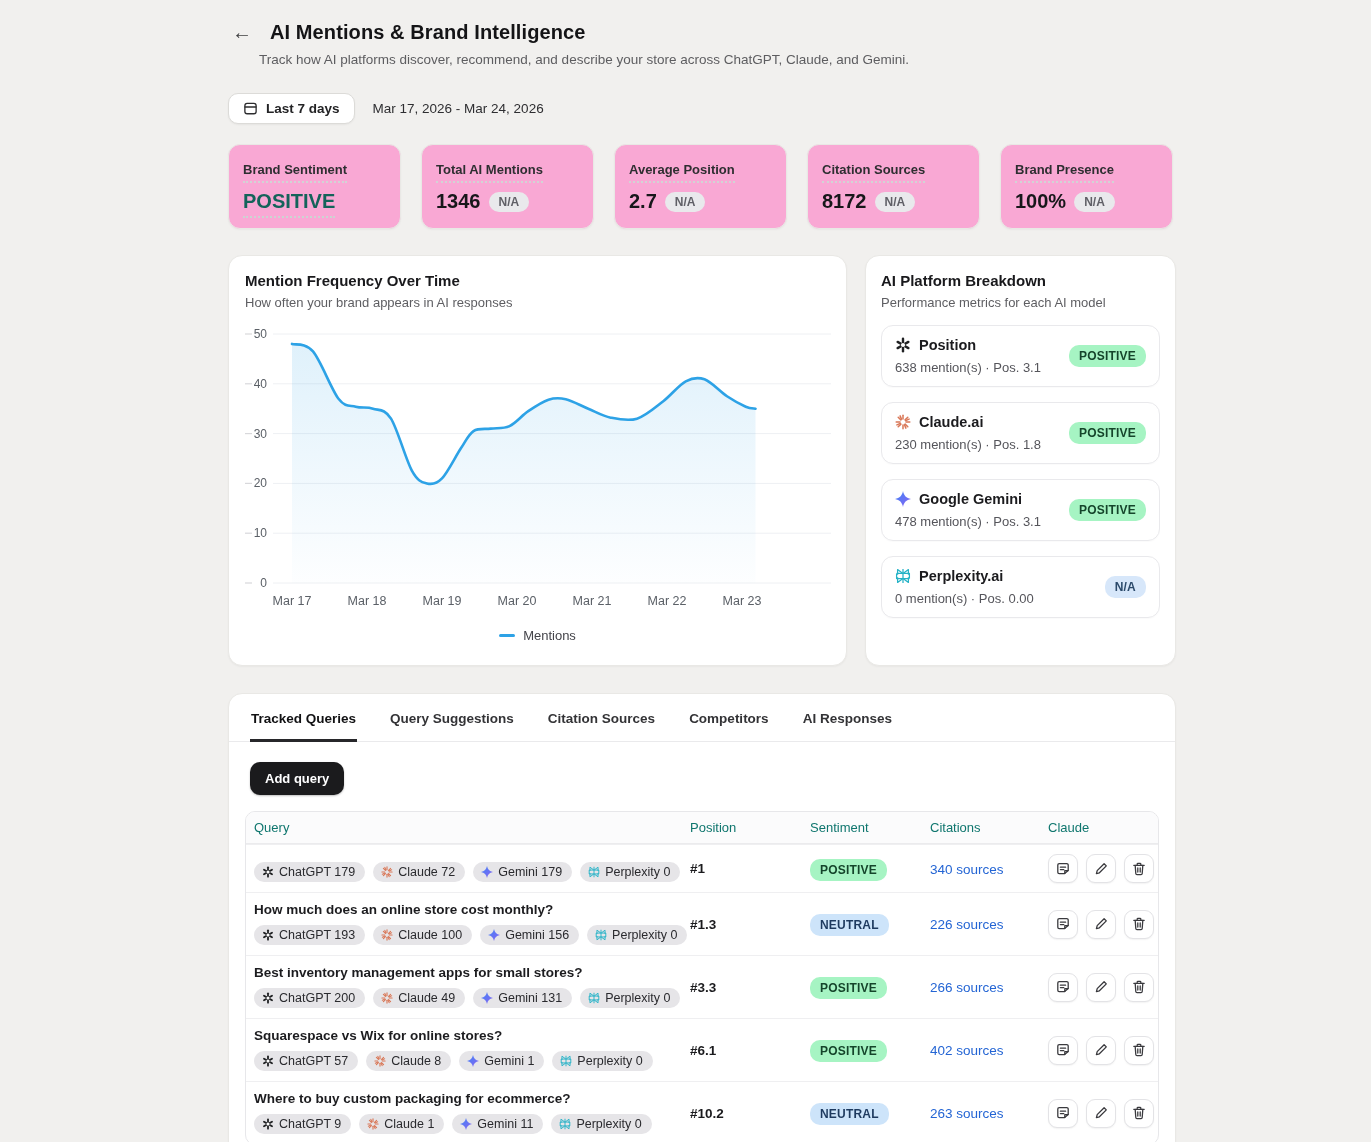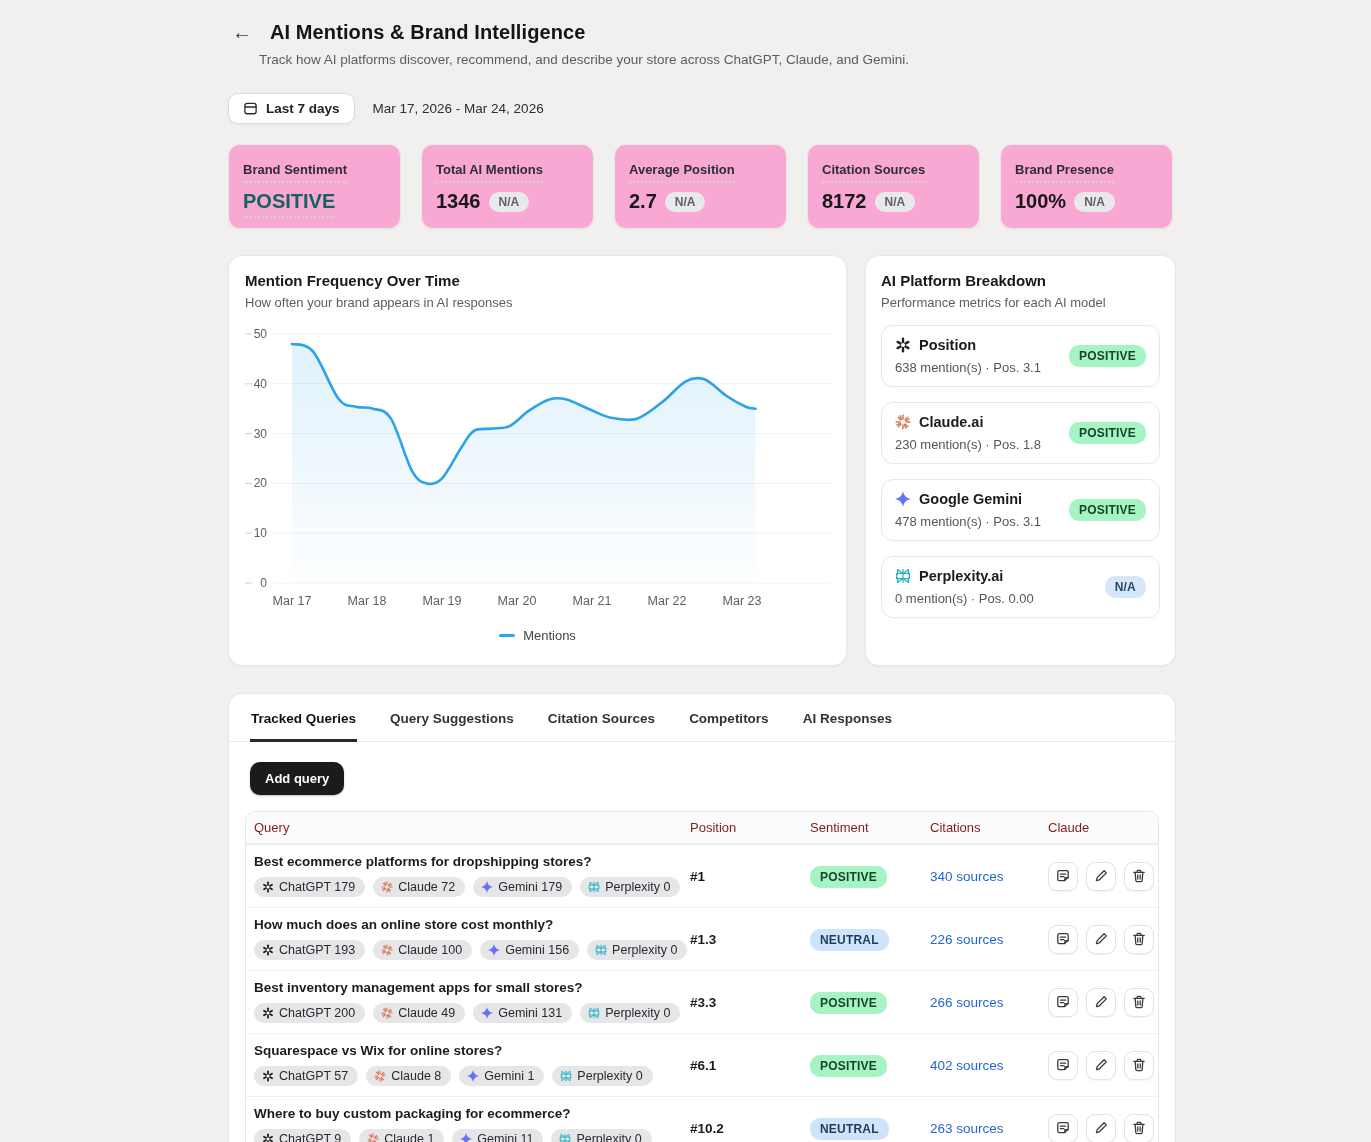--- a/index.html
+++ b/index.html
@@ -68,21 +68,21 @@
   .section-head { display:flex; align-items:flex-start; justify-content:space-between; padding:20px 17px 13px 21px; }
   .section-title { font-size:15px; font-weight:800; color:#19191c; }
   .section-subtitle { margin-top:7px; font-size:13px; color:#5d5d61; }
   .add-query-btn { background:#1b1b1d; color:#fff; border:none; border-radius:10px; padding:9px 15px;
     font-size:13px; font-weight:700; cursor:pointer; box-shadow:0 1px 2px rgba(0,0,0,.25); }
 
   
   .table-wrap { margin:3px 16px 0; border:1px solid #e7e7ea; border-radius:10px; overflow:hidden; }
   .trow { display:grid; grid-template-columns:436px 120px 120px 118px 1fr; align-items:center; }
   .thead { background:#fbfbfc; border-bottom:1px solid #ebebed; }
-  .thead .tcell { font-size:13px; font-weight:500; color:#7f1d1d; padding:8px 8px; }
+  .thead .tcell { font-size:13px; font-weight:500; color:#0f766e; padding:8px 8px; }
   .tbody-row { border-top:1px solid #efeff1; }
   .tbody-row:first-of-type { border-top:none; }
   .tcell { padding:0 8px; }
   .qcell { padding:9px 8px 10px; }
   .query-text { font-size:13.5px; font-weight:600; color:#1c1c1f; }
   .chips { display:flex; gap:8px; margin-top:8px; }
   .chip { display:flex; align-items:center; gap:5px; background:#e6e5e8; border-radius:999px;
     padding:3px 10px 3px 8px; font-size:12.5px; color:#2a2a2e; white-space:nowrap; }
   .pos-text { font-size:13.5px; font-weight:800; color:#1b1b1e; }
   .cite-link { font-size:13.5px; color:#2465d4; cursor:pointer; text-decoration:none; }
@@ -355,21 +355,20 @@
       <div class="trow thead">
         <div class="tcell">Query</div>
         <div class="tcell">Position</div>
         <div class="tcell">Sentiment</div>
         <div class="tcell">Citations</div>
         <div class="tcell">Claude</div>
       </div>
 
       <div class="trow tbody-row">
         <div class="tcell qcell">
-          <div class="query-text">Best ecommerce platforms for dropshipping stores?</div>
           <div class="chips">
             <span class="chip">
                 <svg width="12" height="12">
                   <use href="#i-openai"></use>
                 </svg>
                 <span>ChatGPT 179</span>
               </span>
             <span class="chip">
                 <svg width="12" height="12">
                   <use href="#i-claude"></use>

